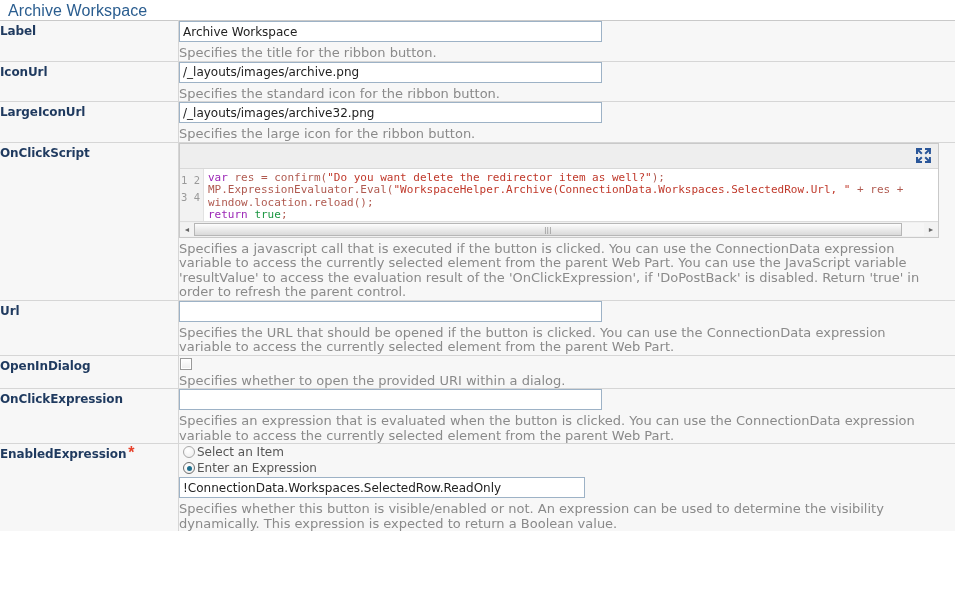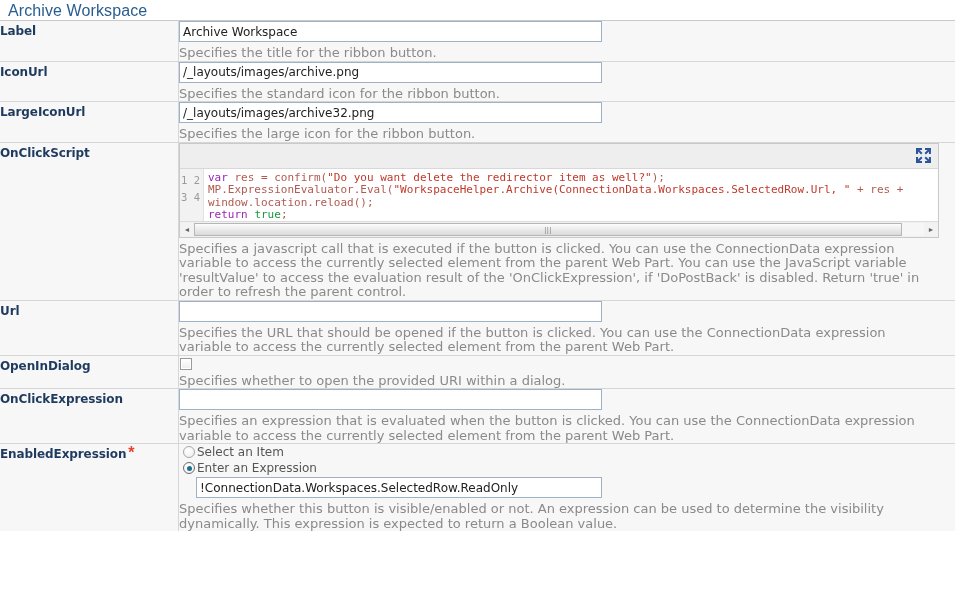--- a/index.html
+++ b/index.html
@@ -54,21 +54,21 @@
     width: 415px; height: 15px;
     border: 1px solid #9db2c6;
     background: #ffffff;
     font-family: "DejaVu Sans", "Liberation Sans", sans-serif;
     font-size: 12px; color: #222;
     padding: 2px 3px;
     margin: 0 0 0 0;
     box-sizing: content-box;
     outline: none;
   }
-  input.txt.expr { width: 398px; margin-left: 17px; }
+  input.txt.expr { width: 398px; }
 
   .help {
     font-size: 13px; color: #8a8a8a;
     font-family: "DejaVu Sans", "Liberation Sans", sans-serif;
     line-height: 14.5px;
     margin-top: 4px;
     max-width: 762px;
   }
 
   

